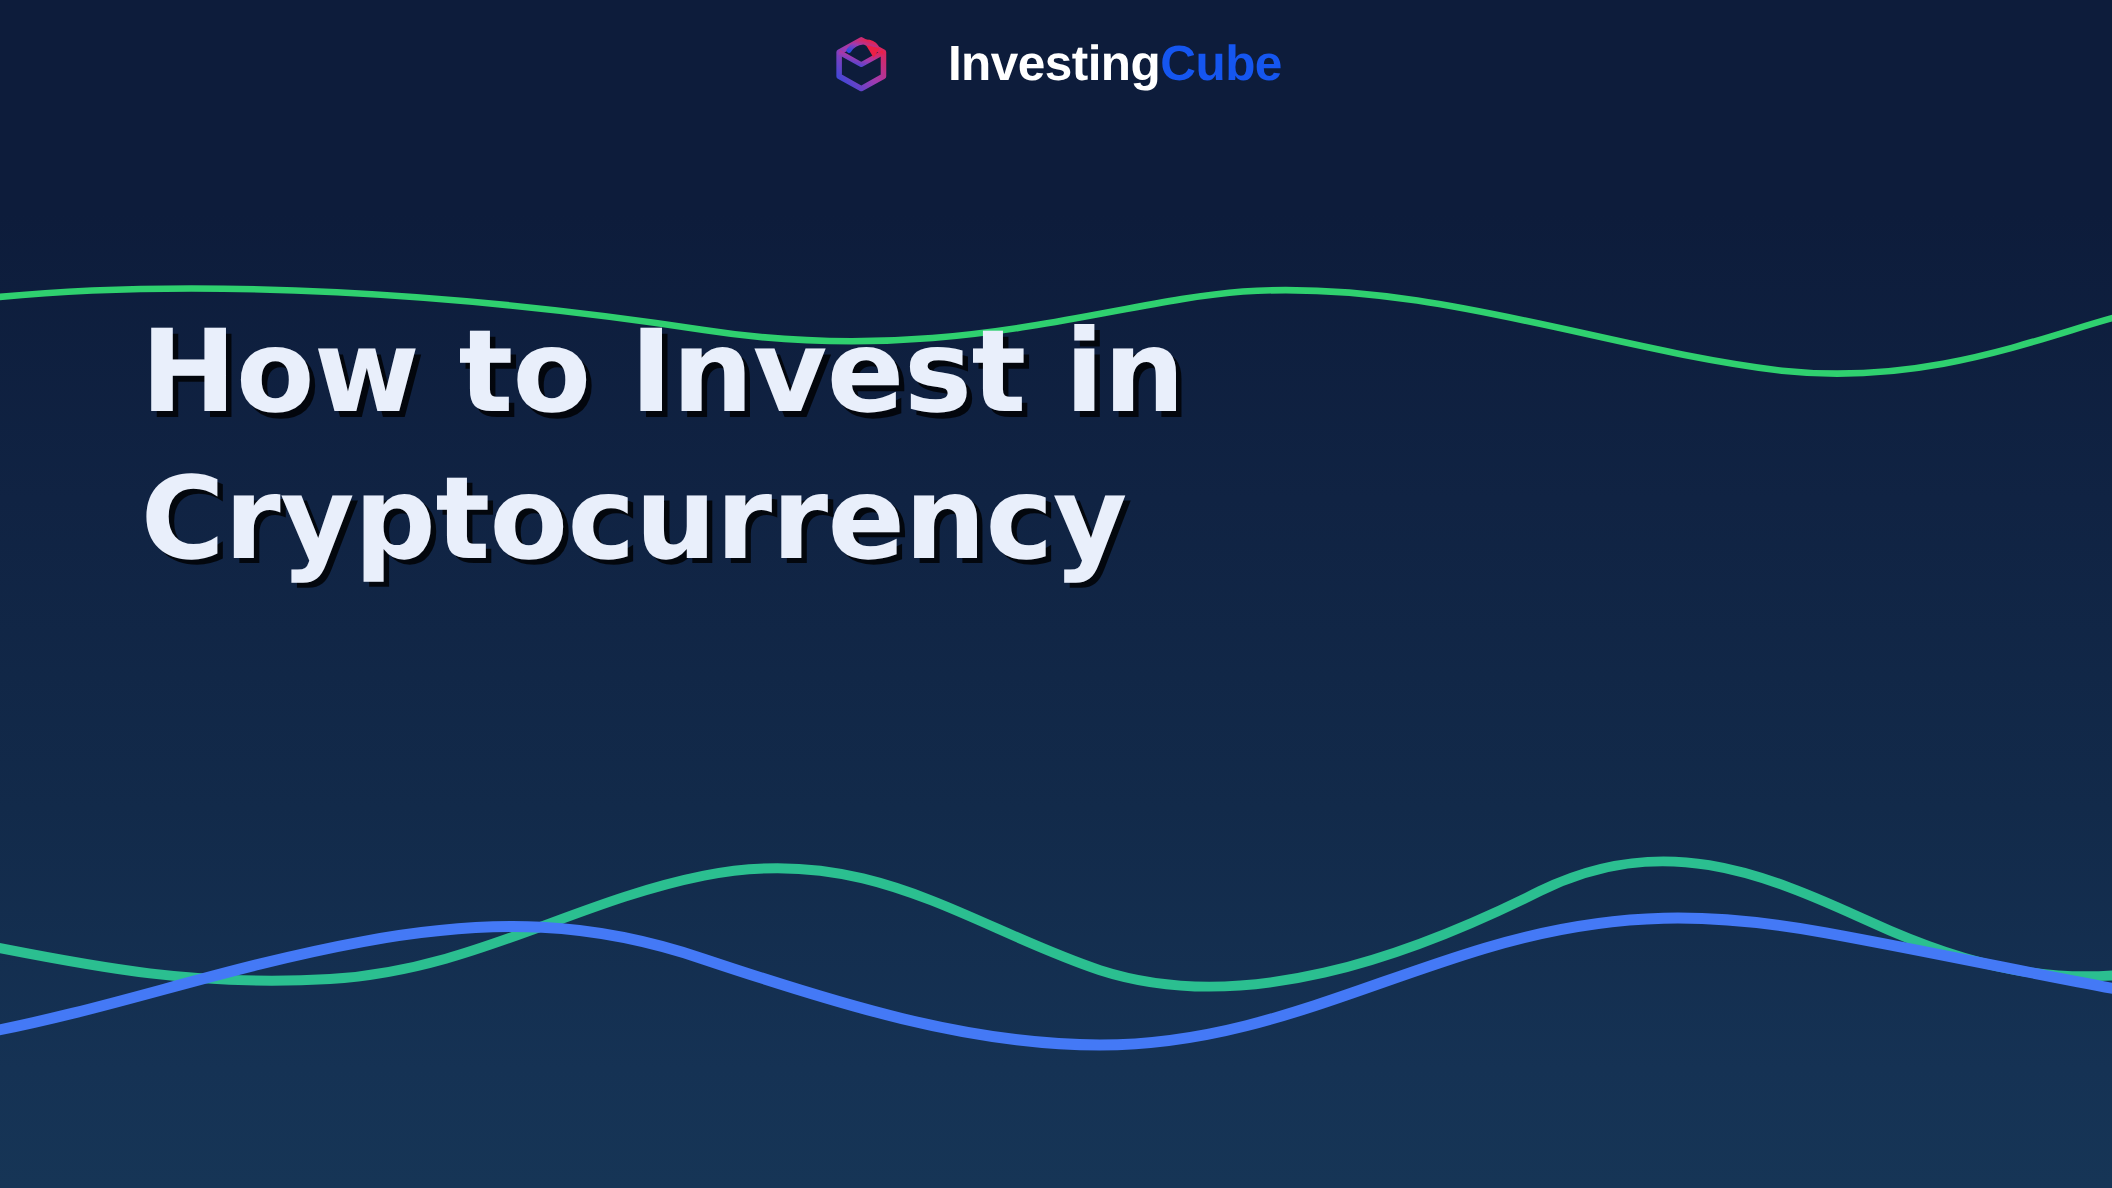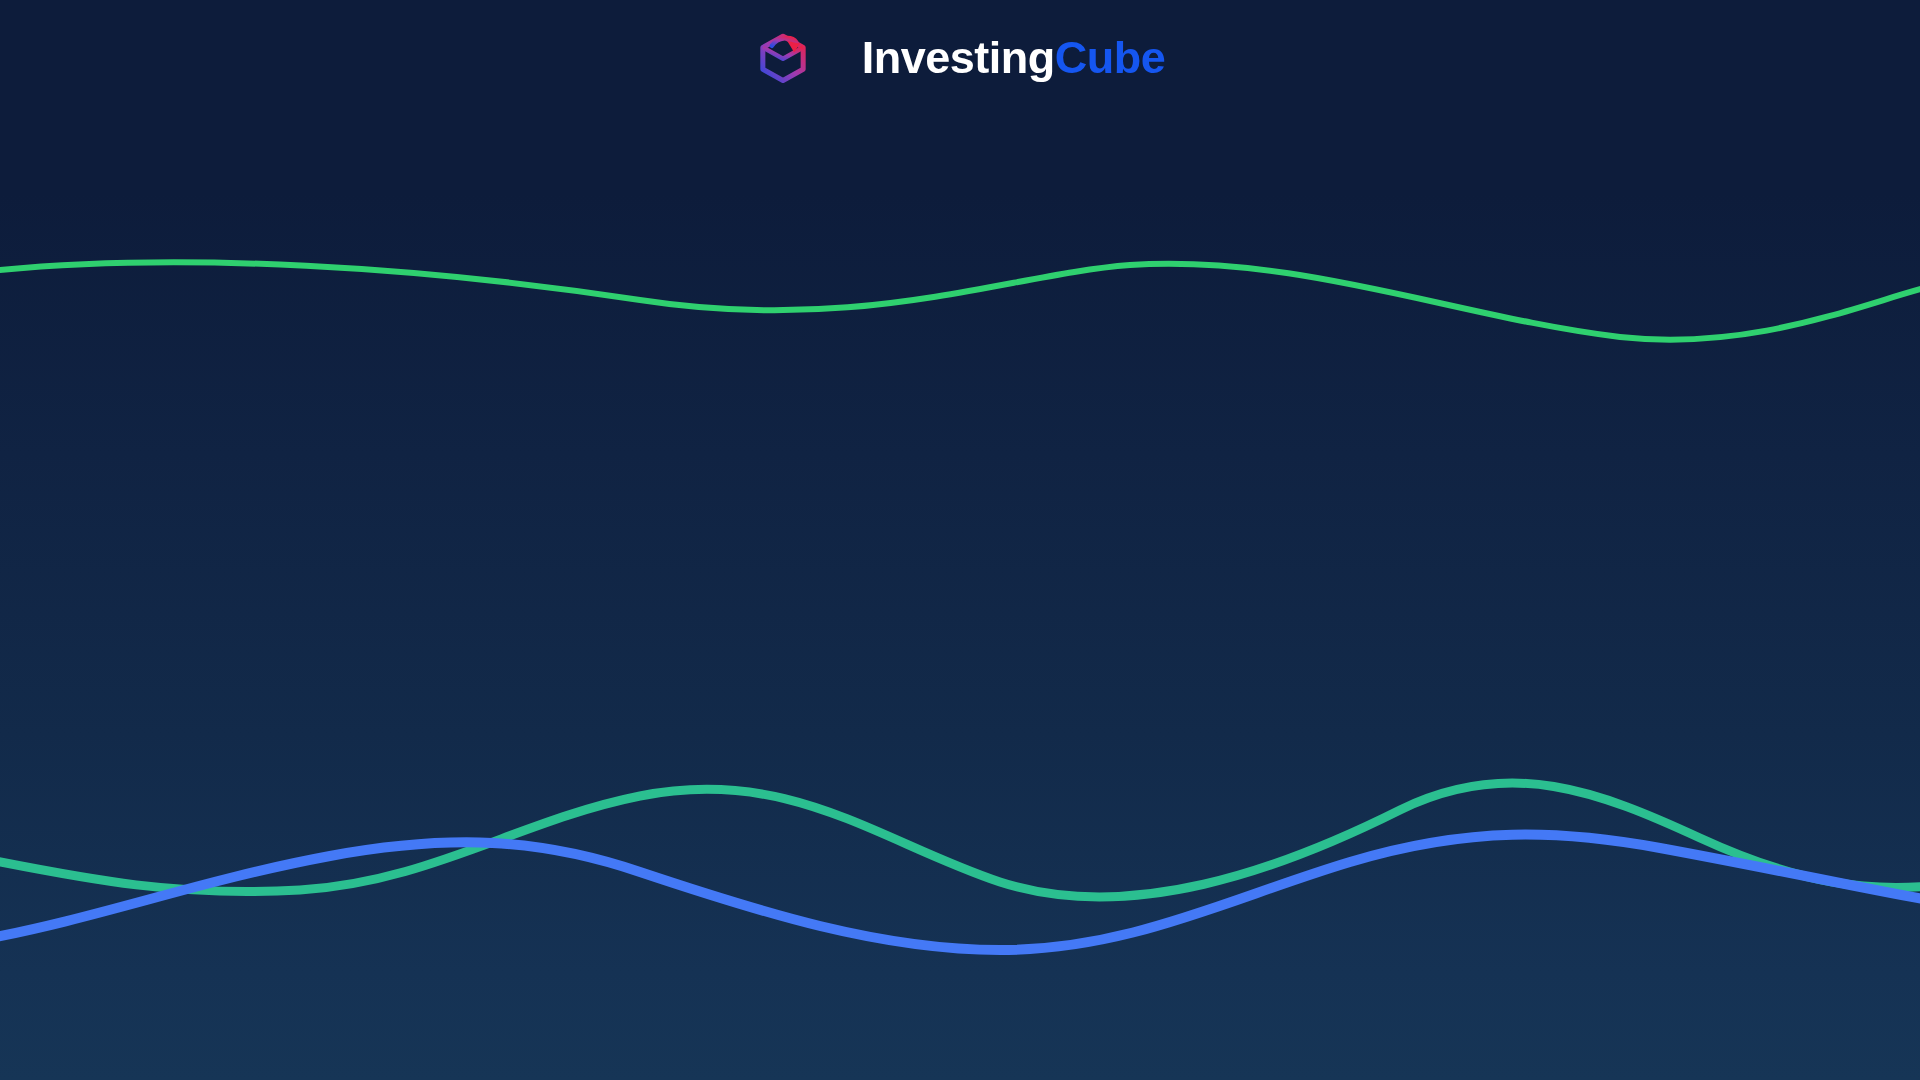--- a/index.html
+++ b/index.html
@@ -111,14 +111,16 @@
 
       <path d="M30 30 C 40 14, 66 12, 74 24" fill="none" stroke="url(#cubeGrad)" stroke-width="8" stroke-linecap="round"></path>
       <path d="M58 22 L80 26 L70 42 Z" fill="#ec2046"></path>
     </svg>
     <div id="logo-text">
       <span class="w1" style="color: rgb(255, 255, 255);">Investing</span>
         <span class="w2" style="color: rgb(21, 86, 240); text-align: center;">Cube</span>
     </div>
   </div>
 
+  <h1 id="headline" style="color: rgb(233, 239, 251); text-shadow: rgba(0, 0, 0, 0.8) 5px 5px 0px;">How to Invest in
+Cryptocurrency</h1>
 
 </div>
 
 </body></html>

